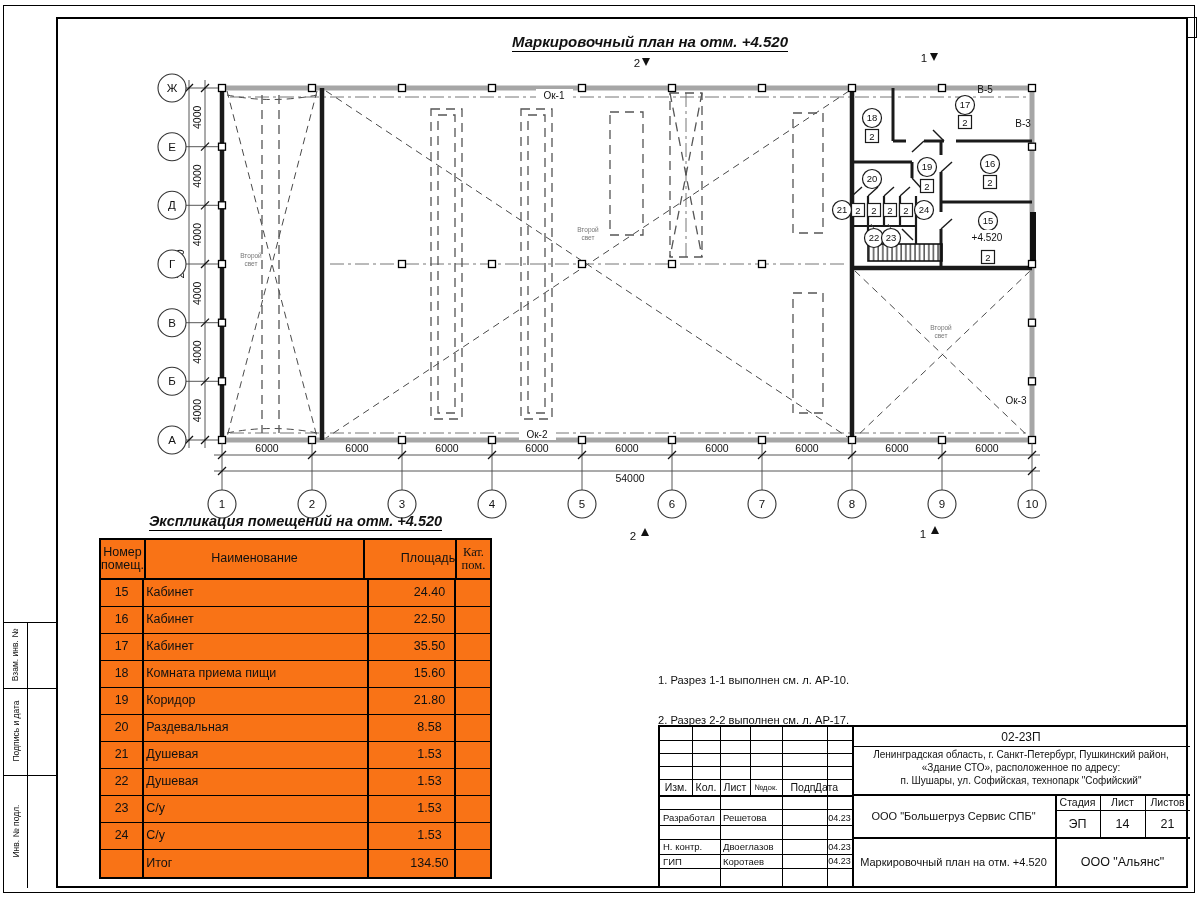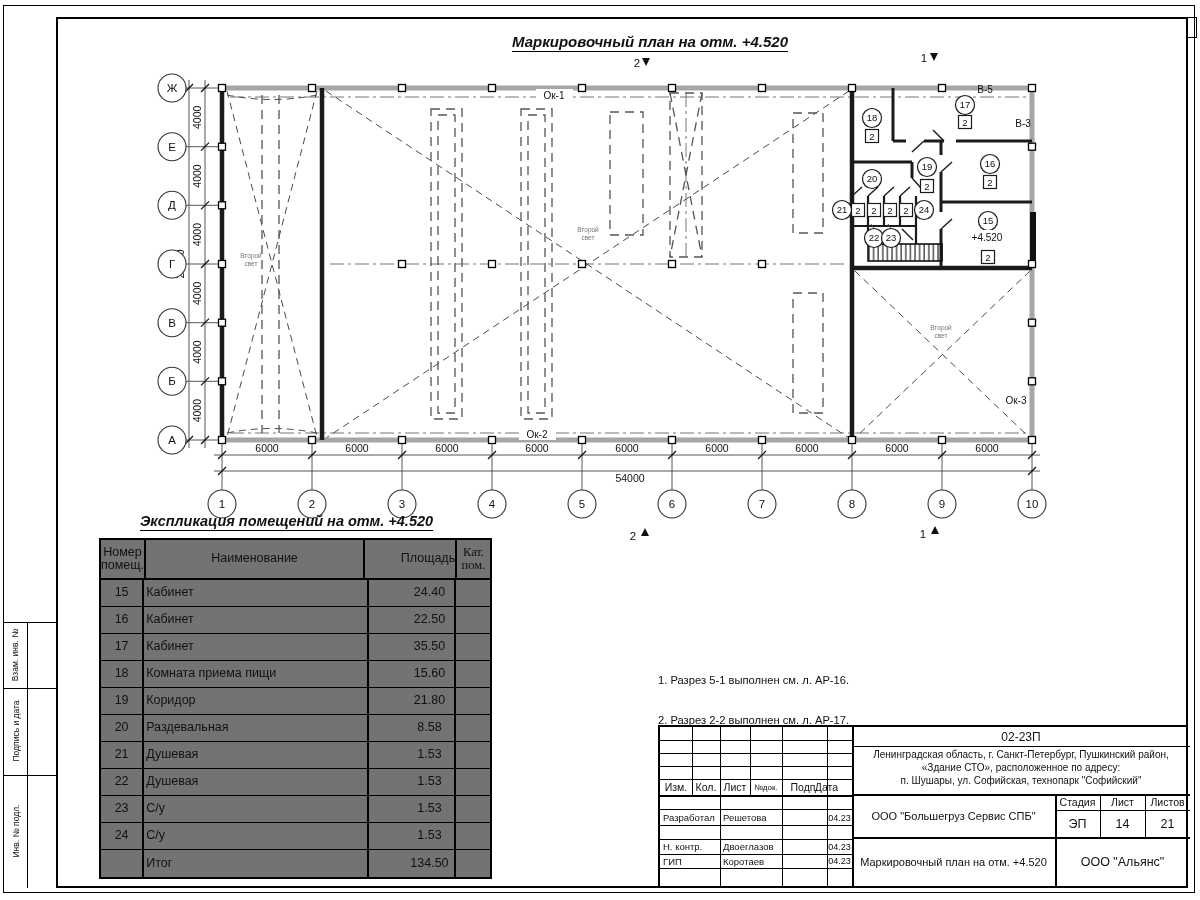--- a/index.html
+++ b/index.html
@@ -23,21 +23,21 @@
   .t65{font-size:6.5px;fill:#777;}
   .t95{font-size:9.5px;}
   .t10{font-size:10px;}
   .t105{font-size:10.5px;}
   .t115{font-size:11.5px;}
   .abs{position:absolute;}
   .titlewrap{position:absolute;text-align:center;}
   .titlewrap span{display:inline-block;font-size:14.5px;font-weight:bold;font-style:italic;
       border-bottom:1.5px solid #000;padding-bottom:1px;}
   
-  #expl{position:absolute;left:99px;top:538px;width:393px;border:2px solid #000;box-sizing:border-box;background:#737373;font-size:12.5px;}
+  #expl{position:absolute;left:99px;top:538px;width:393px;border:2px solid #000;box-sizing:border-box;background:#f97316;font-size:12.5px;}
   .xrow{display:flex;height:27px;border-bottom:1px solid #000;box-sizing:border-box;align-items:stretch;}
   .xrow:last-child{border-bottom:none;}
   .xhead{height:40px;border-bottom:2px solid #000;}
   .xc{box-sizing:border-box;display:flex;align-items:center;justify-content:center;text-align:center;line-height:1.05;}
   .c1{width:47px;border-right:2px solid #000;}
   .c2{width:245px;border-right:2px solid #000;justify-content:flex-start;padding-left:2px;text-align:left;}
   .c3{width:56px;border-right:2px solid #000;margin-left:36px;}
   .c4{width:37px;font-family:Liberation Serif, serif;}
   
   #notes{position:absolute;left:658px;top:647px;font-size:11.2px;line-height:13.4px;white-space:pre-wrap;}
@@ -373,21 +373,21 @@
   <g stroke="#111" stroke-width="1.6" fill="none">
     <path d="M785,820 C795,805 805,800 800,812 C796,822 810,806 822,810"></path>
     <path d="M782,848 C792,836 800,834 796,844 C793,852 806,838 820,843 C828,846 815,852 800,856 C788,859 800,846 818,850"></path>
     <path d="M786,866 C798,856 806,858 800,866 C795,873 812,860 822,864"></path>
   </g>
 </svg>
 
 <div class="titlewrap" style="left:400px;top:33px;width:500px;">
   <span style="font-size:15px;">Маркировочный план на отм. +4.520</span>
 </div>
-<div class="titlewrap" style="left:90px;top:512px;width:393px;">
+<div class="titlewrap" style="left:99px;top:512px;width:393px;">
   <span>Экспликация помещений на отм. +4.520</span>
 </div>
 
 <div id="expl">
   <div class="xrow xhead">
     <div class="xc c1">Номер помещ.</div>
     <div class="xc c2" style="justify-content:center;text-align:center;padding-left:0;">Наименование</div>
     <div class="xc c3">Площадь</div>
     <div class="xc c4">Кат. пом.</div>
   </div>
@@ -453,21 +453,21 @@
       </div>
   <div class="xrow">
         <div class="xc c1"></div>
         <div class="xc c2">Итог</div>
         <div class="xc c3">134.50</div>
         <div class="xc c4"></div>
       </div>
 </div>
 
 <div id="notes">
-  <div>1. Разрез 5-1 выполнен см. л. АР-16.</div>
+  <div>1. Разрез 1-1 выполнен см. л. АР-10.</div>
   <div>2. Разрез 2-2 выполнен см. л. АР-17.</div>
   <div>3. Спецификация заполнения оконных и дверных</div>
   <div>    проемов выполнена см. л. АР-21.</div>
   <div>4. Экспликация полов выполнена см. л. АР-21.</div>
 </div>
 
 <div class="abs" style="left:3px;top:5px;width:1192px;height:888px;border:1px solid #000;box-sizing:border-box;"></div>
 <div class="abs" style="left:56px;top:17px;width:1132px;height:871px;border:2px solid #000;box-sizing:border-box;"></div>
 <div class="abs" style="left:1186px;top:17px;width:11px;height:21px;border:1px solid #000;box-sizing:border-box;"></div>
 <div class="hl" style="left:3px;top:622px;width:53px;"></div>

